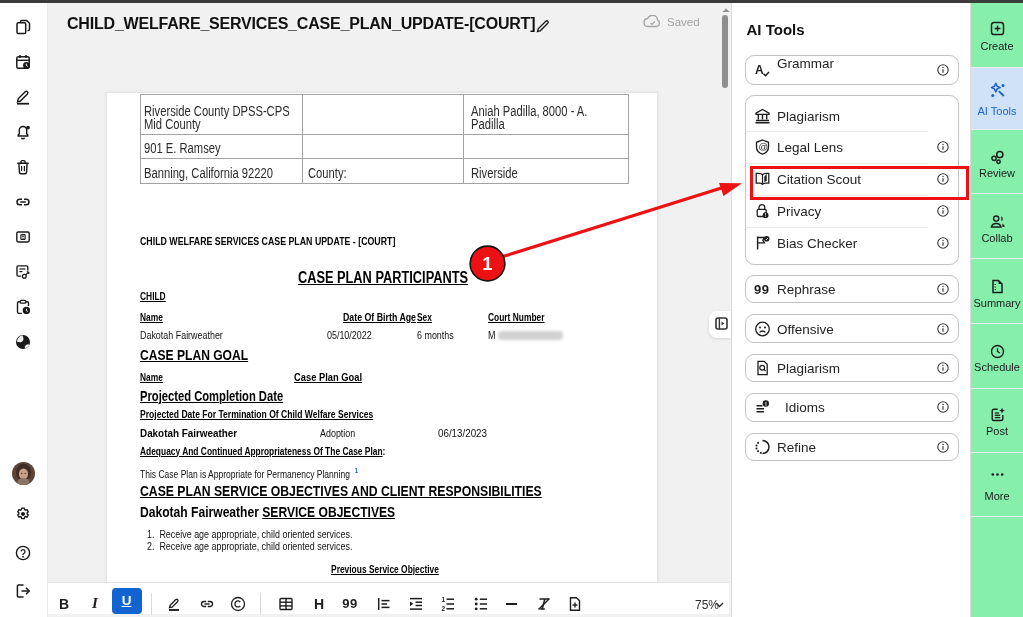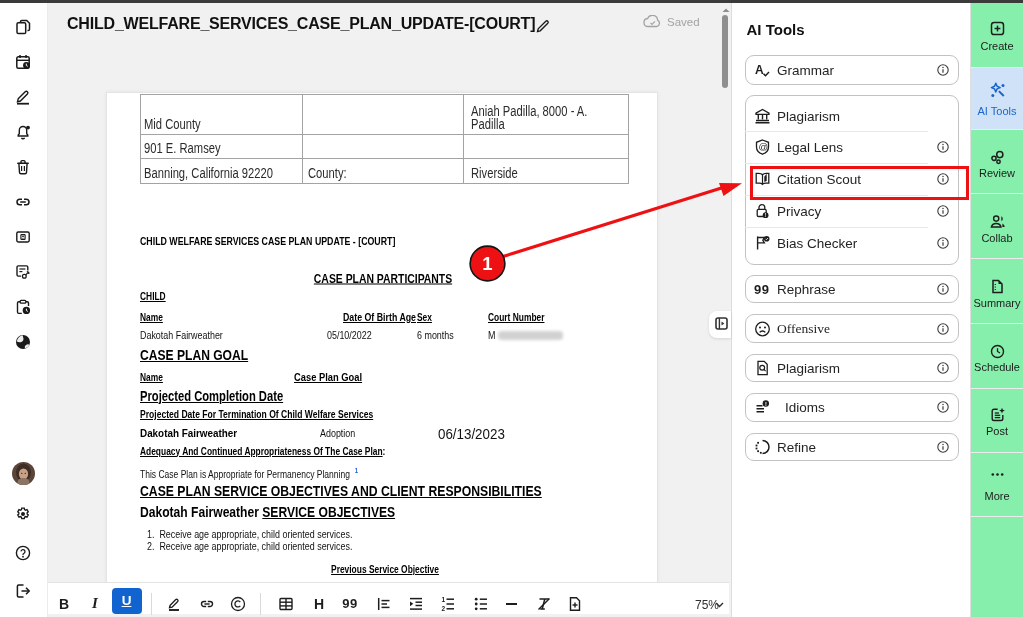--- a/index.html
+++ b/index.html
@@ -55,49 +55,50 @@
     </svg>
     <div class="abs" id="saved">Saved</div>
 
     <div class="abs" id="page">
 
       <div class="abs" style="left:33px; top:1px; width:489px; height:89.5px; border:1px solid #a3a3a3;"></div>
       <div class="abs" style="left:33px; top:41px; width:489px; height:1px; background:#a3a3a3;"></div>
       <div class="abs" style="left:33px; top:65px; width:489px; height:1px; background:#a3a3a3;"></div>
       <div class="abs" style="left:195.8px; top:1px; width:1px; height:89.5px; background:#a3a3a3;"></div>
       <div class="abs" style="left:356px; top:1px; width:1px; height:89.5px; background:#a3a3a3;"></div>
+      <div class="t tbl" style="left:37.5px; top:17.5px; transform:translateY(-50%);"><span class="cond">Riverside County DPSS-CPS</span></div>
       <div class="t tbl" style="left:37.5px; top:31px; transform:translateY(-50%);"><span class="cond">Mid County</span></div>
       <div class="t tbl" style="left:364px; top:17.5px; transform:translateY(-50%);"><span class="cond">Aniah Padilla, 8000 - A.</span></div>
       <div class="t tbl" style="left:364px; top:31px; transform:translateY(-50%);"><span class="cond">Padilla</span></div>
       <div class="t tbl" style="left:37.5px; top:55px; transform:translateY(-50%);"><span class="cond">901 E. Ramsey</span></div>
       <div class="t tbl" style="left:37.5px; top:79.5px; transform:translateY(-50%);"><span class="cond">Banning, California 92220</span></div>
       <div class="t tbl" style="left:201px; top:79.5px; transform:translateY(-50%);"><span class="cond">County:</span></div>
       <div class="t tbl" style="left:364px; top:79.5px; transform:translateY(-50%);"><span class="cond">Riverside</span></div>
 
       <div class="t" style="left:33px; top:147.5px; font-size:11px; font-weight:bold; color:#000; transform:translateY(-50%);"><span class="cond" style="transform:scaleX(0.8);">CHILD WELFARE SERVICES CASE PLAN UPDATE - [COURT]</span></div>
-      <div class="t" style="left:276px; top:185px; font-size:13px; font-weight:bold; color:#000; transform:translate(-50%,-50%);"><span style="display:inline-block; transform:scaleX(0.8); text-decoration:underline;">CASE PLAN PARTICIPANTS</span></div>
+      <div class="t" style="left:276px; top:185px; font-size:16px; font-weight:bold; color:#000; transform:translate(-50%,-50%);"><span style="display:inline-block; transform:scaleX(0.8); text-decoration:underline;">CASE PLAN PARTICIPANTS</span></div>
       <div class="t" style="left:33px; top:203px; font-size:10.5px; font-weight:bold; color:#000; transform:translateY(-50%);"><span class="cond" style="transform:scaleX(0.8); text-decoration:underline;">CHILD</span></div>
       <div class="t" style="left:33px; top:223.5px; font-size:10.5px; font-weight:bold; color:#000; transform:translateY(-50%);"><span class="cond" style="transform:scaleX(0.8); text-decoration:underline;">Name</span></div>
       <div class="t" style="left:236px; top:223.5px; font-size:11px; font-weight:bold; color:#000; transform:translateY(-50%);"><span class="cond" style="transform:scaleX(0.8); text-decoration:underline;">Date Of Birth Age</span></div>
       <div class="t" style="left:310px; top:223.5px; font-size:10.5px; font-weight:bold; color:#000; transform:translateY(-50%);"><span class="cond" style="transform:scaleX(0.8); text-decoration:underline;">Sex</span></div>
       <div class="t" style="left:381px; top:223.5px; font-size:10.5px; font-weight:bold; color:#000; transform:translateY(-50%);"><span class="cond" style="transform:scaleX(0.8); text-decoration:underline;">Court Number</span></div>
       <div class="t" style="left:33px; top:242px; font-size:10.5px; color:#111; transform:translateY(-50%);"><span class="cond" style="transform:scaleX(0.85);">Dakotah Fairweather</span></div>
       <div class="t" style="left:220px; top:242px; font-size:10.5px; color:#111; transform:translateY(-50%);"><span class="cond" style="transform:scaleX(0.85);">05/10/2022</span></div>
       <div class="t" style="left:310px; top:242px; font-size:10.5px; color:#111; transform:translateY(-50%);"><span class="cond" style="transform:scaleX(0.85);">6 months</span></div>
       <div class="t" style="left:381px; top:242px; font-size:10.5px; color:#111; transform:translateY(-50%);"><span class="cond" style="transform:scaleX(0.85);">M</span></div>
       <div class="abs" style="left:391px; top:237.5px; width:65px; height:9px; background:#c6c6c6; filter:blur(1.6px); opacity:0.8; border-radius:4px;"></div>
 
       <div class="t" style="left:33px; top:262px; font-size:15.5px; font-weight:bold; color:#000; transform:translateY(-50%);"><span class="cond" style="transform:scaleX(0.78); text-decoration:underline;">CASE PLAN GOAL</span></div>
       <div class="t" style="left:33px; top:283.5px; font-size:10.5px; font-weight:bold; color:#000; transform:translateY(-50%);"><span class="cond" style="transform:scaleX(0.8); text-decoration:underline;">Name</span></div>
       <div class="t" style="left:187px; top:283.5px; font-size:10.5px; font-weight:bold; color:#000; transform:translateY(-50%);"><span class="cond" style="transform:scaleX(0.89); text-decoration:underline;">Case Plan Goal</span></div>
       <div class="t" style="left:33px; top:302.5px; font-size:14px; font-weight:bold; color:#000; transform:translateY(-50%);text-decoration:underline;"><span class="cond" style="transform:scaleX(0.8); text-decoration:underline;">Projected Completion Date</span></div>
       <div class="t" style="left:33px; top:321px; font-size:10.5px; font-weight:bold; color:#000; transform:translateY(-50%);"><span class="cond" style="transform:scaleX(0.815); text-decoration:underline;">Projected Date For Termination Of Child Welfare Services</span></div>
       <div class="t" style="left:33px; top:339.5px; font-size:10.5px; font-weight:bold; color:#000; transform:translateY(-50%);"><span class="cond" style="transform:scaleX(0.94);">Dakotah Fairweather</span></div>
       <div class="t" style="left:213px; top:339.5px; font-size:10.5px; color:#111; transform:translateY(-50%);"><span class="cond" style="transform:scaleX(0.85);">Adoption</span></div>
-      <div class="t" style="left:331px; top:339.5px; font-size:15px; color:#111; transform:translateY(-50%);"><span class="cond" style="transform:scaleX(0.89);">06/13/2023</span></div>
+      <div class="t" style="left:331px; top:339.5px; font-size:11px; color:#111; transform:translateY(-50%);"><span class="cond" style="transform:scaleX(0.89);">06/13/2023</span></div>
       <div class="t" style="left:33px; top:357.5px; font-size:10.5px; font-weight:bold; color:#000; transform:translateY(-50%);"><span class="cond" style="transform:scaleX(0.8);"><span style="text-decoration:underline;">Adequacy And Continued Appropriateness Of The Case Plan</span>:</span></div>
       <div class="t" style="left:33px; top:380px; font-size:10.5px; color:#111; transform:translateY(-50%);"><span class="cond" style="transform:scaleX(0.81);">This Case Plan is Appropriate for Permanency Planning&nbsp;&nbsp;<sup class="fn">1</sup></span></div>
       <div class="t" style="left:33px; top:398px; font-size:15.5px; font-weight:bold; color:#000; transform:translateY(-50%);"><span class="cond" style="transform:scaleX(0.788); text-decoration:underline;">CASE PLAN SERVICE OBJECTIVES AND CLIENT RESPONSIBILITIES</span></div>
       <div class="t" style="left:33px; top:419px; font-size:15.5px; font-weight:bold; color:#000; transform:translateY(-50%);"><span class="cond" style="transform:scaleX(0.78);">Dakotah Fairweather <span style="text-decoration:underline;">SERVICE OBJECTIVES</span></span></div>
       <div class="t" style="left:40px; top:440.5px; font-size:10.5px; color:#111; transform:translateY(-50%);"><span class="cond" style="transform:scaleX(0.85);">1.&nbsp;&nbsp;Receive age appropriate, child oriented services.</span></div>
       <div class="t" style="left:40px; top:452.5px; font-size:10.5px; color:#111; transform:translateY(-50%);"><span class="cond" style="transform:scaleX(0.85);">2.&nbsp;&nbsp;Receive age appropriate, child oriented services.</span></div>
       <div class="t" style="left:278px; top:475.5px; font-size:10.5px; font-weight:bold; color:#000; transform:translate(-50%,-50%);"><span style="display:inline-block; transform:scaleX(0.8); text-decoration:underline;">Previous Service Objective</span></div>
     </div>
 
     <svg class="abs" style="left:673px; top:3px;" width="10" height="8" viewBox="0 0 10 8">
@@ -294,28 +295,28 @@
     <div class="pbox" style="top:311.2px; height:28.9px;"></div>
     <div class="pbox" style="top:350.7px; height:28.6px;"></div>
     <div class="pbox" style="top:390px; height:28.8px;"></div>
     <div class="pbox" style="top:429.8px; height:28.2px;"></div>
 
     <div class="prow-sep" style="top:128px;"></div>
     <div class="prow-sep" style="top:160px;"></div>
     <div class="prow-sep" style="top:192px;"></div>
     <div class="prow-sep" style="top:224px;"></div>
 
-    <div class="ptxt" style="top:67px;">Grammar</div>
+    <div class="ptxt" style="top:60px;">Grammar</div>
     <div class="ptxt" style="top:113px;">Plagiarism</div>
     <div class="ptxt" style="top:144.4px;">Legal Lens</div>
     <div class="ptxt" style="top:176.4px;">Citation Scout</div>
     <div class="ptxt" style="top:208.3px;">Privacy</div>
     <div class="ptxt" style="top:239.9px;">Bias Checker</div>
     <div class="ptxt" style="top:286px;">Rephrase</div>
-    <div class="ptxt" style="top:325.6px;font-family:Liberation Serif, serif;">Offensive</div>
+    <div class="ptxt" style="top:325.6px;">Offensive</div>
     <div class="ptxt" style="top:365px;">Plagiarism</div>
     <div class="ptxt" style="top:404.4px;margin-left:8px;">Idioms</div>
     <div class="ptxt" style="top:443.9px;">Refine</div>
 
     <svg class="picon" style="top:67px;" width="17" height="17" viewBox="0 0 17 17">
       <text x="1" y="12.5" font-size="12" font-weight="bold" fill="#1d1d1d" font-family="Liberation Sans">A</text>
       <path d="M9.5 12.2 l2 2 l3.5-3.8" fill="none" stroke="#1d1d1d" stroke-width="1.5"></path>
     </svg>
 
     <svg class="picon" style="top:113px;" width="17" height="17" viewBox="0 0 17 17">

